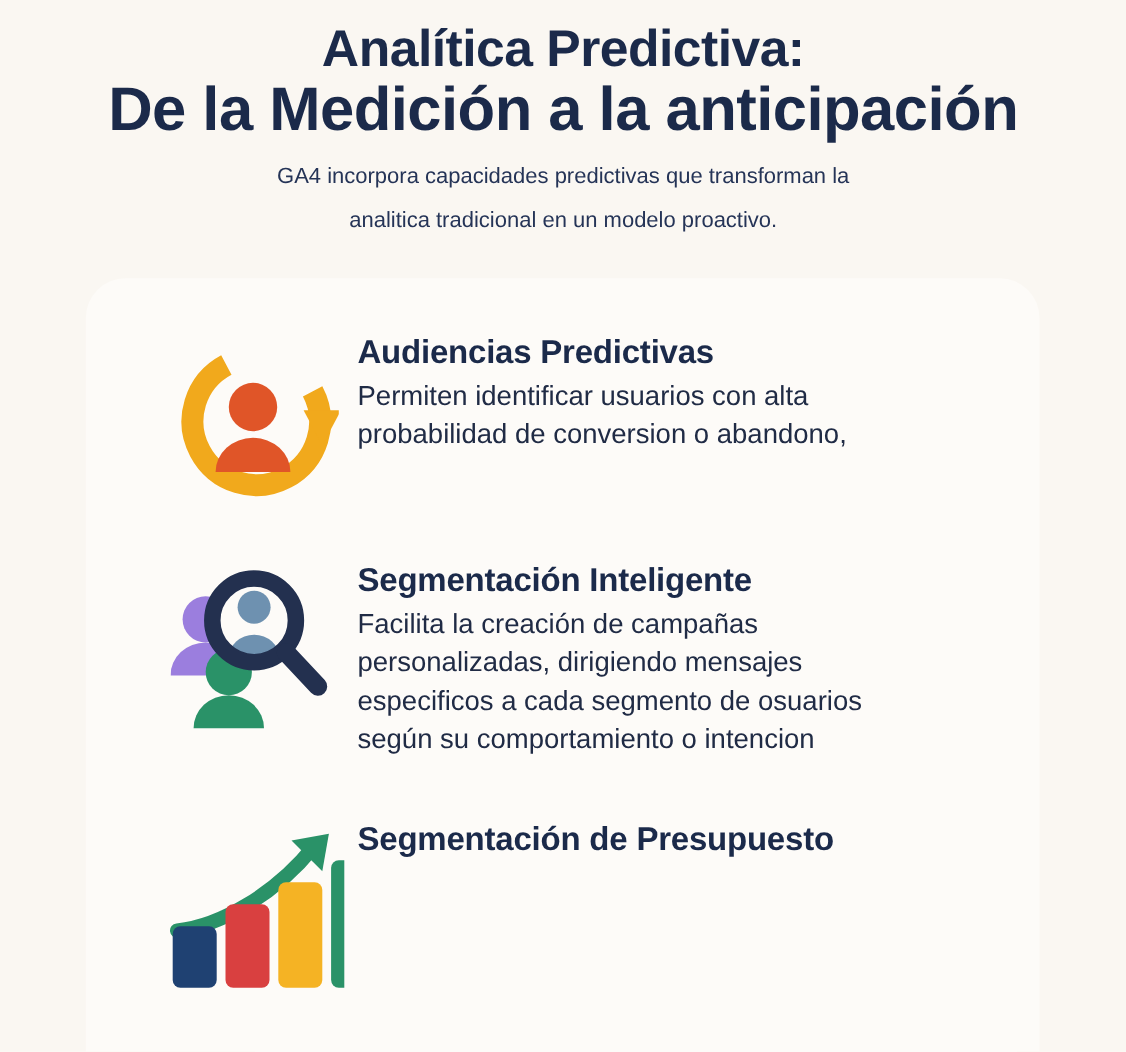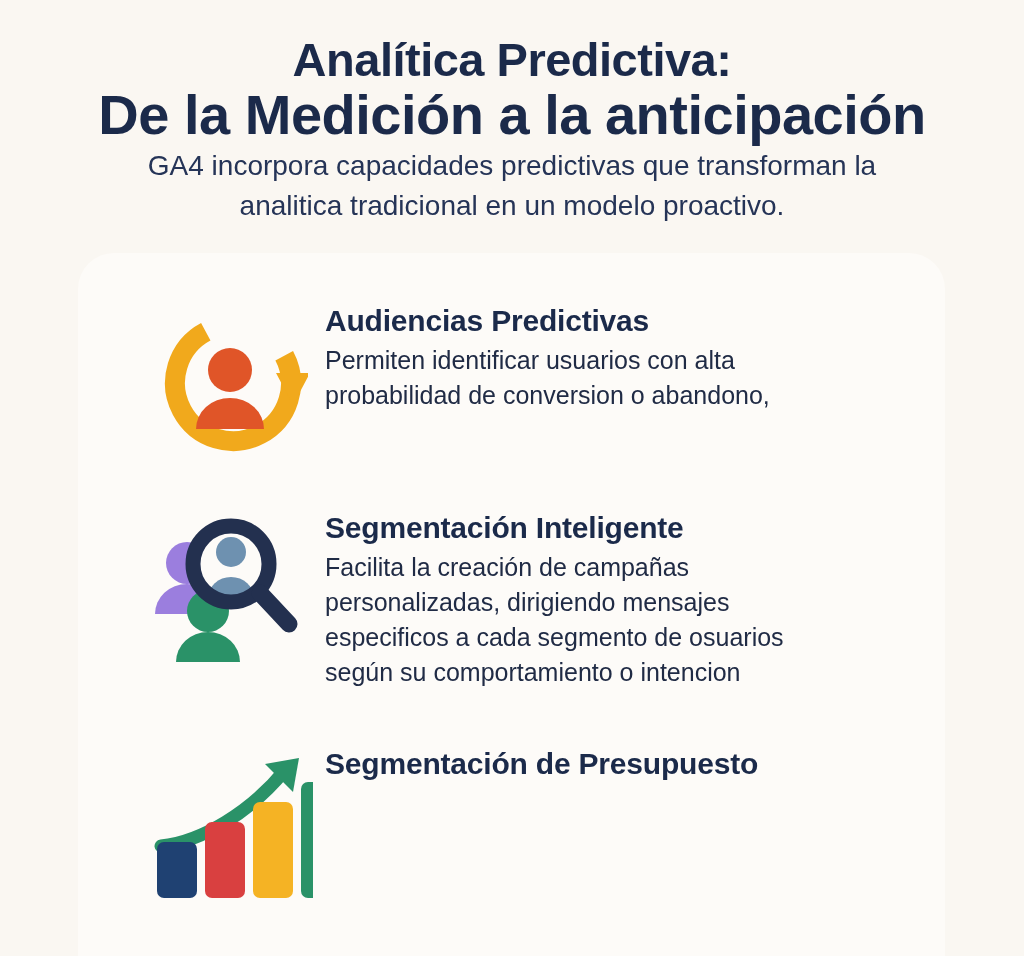--- a/index.html
+++ b/index.html
@@ -18,43 +18,43 @@
     position: relative;
     width: 1024px;
     height: 956px;
     background: #faf7f2;
   }
 
   
   .header {
     position: absolute;
     left: 0;
-    top: 16px;
+    top: 0;
     width: 1024px;
     text-align: center;
   }
   .title {
     color: #1b2a4a;
     font-weight: bold;
     letter-spacing: -0.5px;
   }
   .title-line1 {
     font-size: 47px;
     line-height: 56px;
     padding-top: 16px;
   }
   .title-line2 {
     font-size: 56px;
     line-height: 54px;
   }
   .subtitle {
     color: #253457;
-    font-size: 28px;
+    font-size: 20px;
     line-height: 40px;
-    margin-top: 4px;
+    margin-top: 14px;
     font-weight: 400;
   }
   .subtitle span {
     display: block;
   }
 
   
   .panel {
     position: absolute;
     left: 78px;

